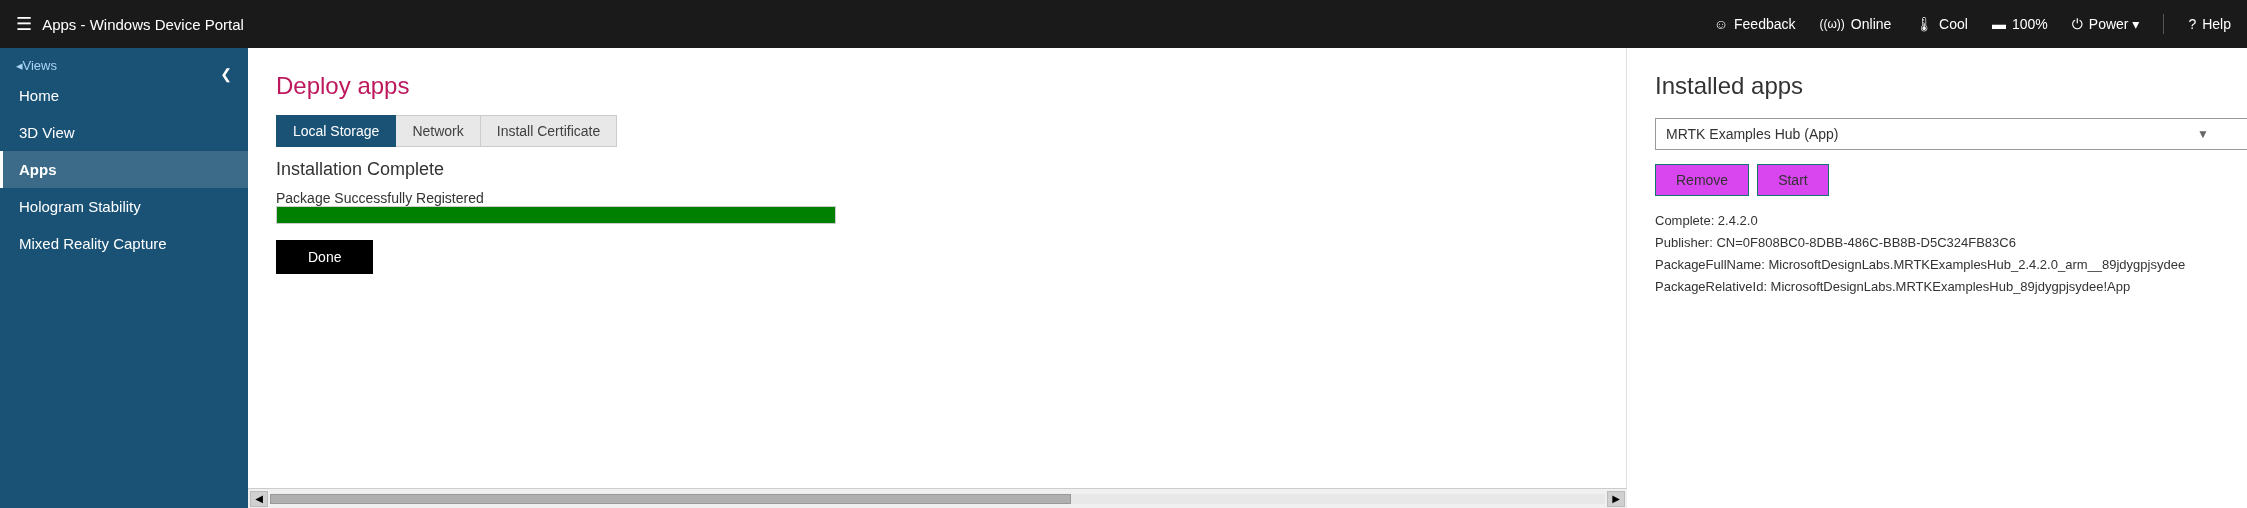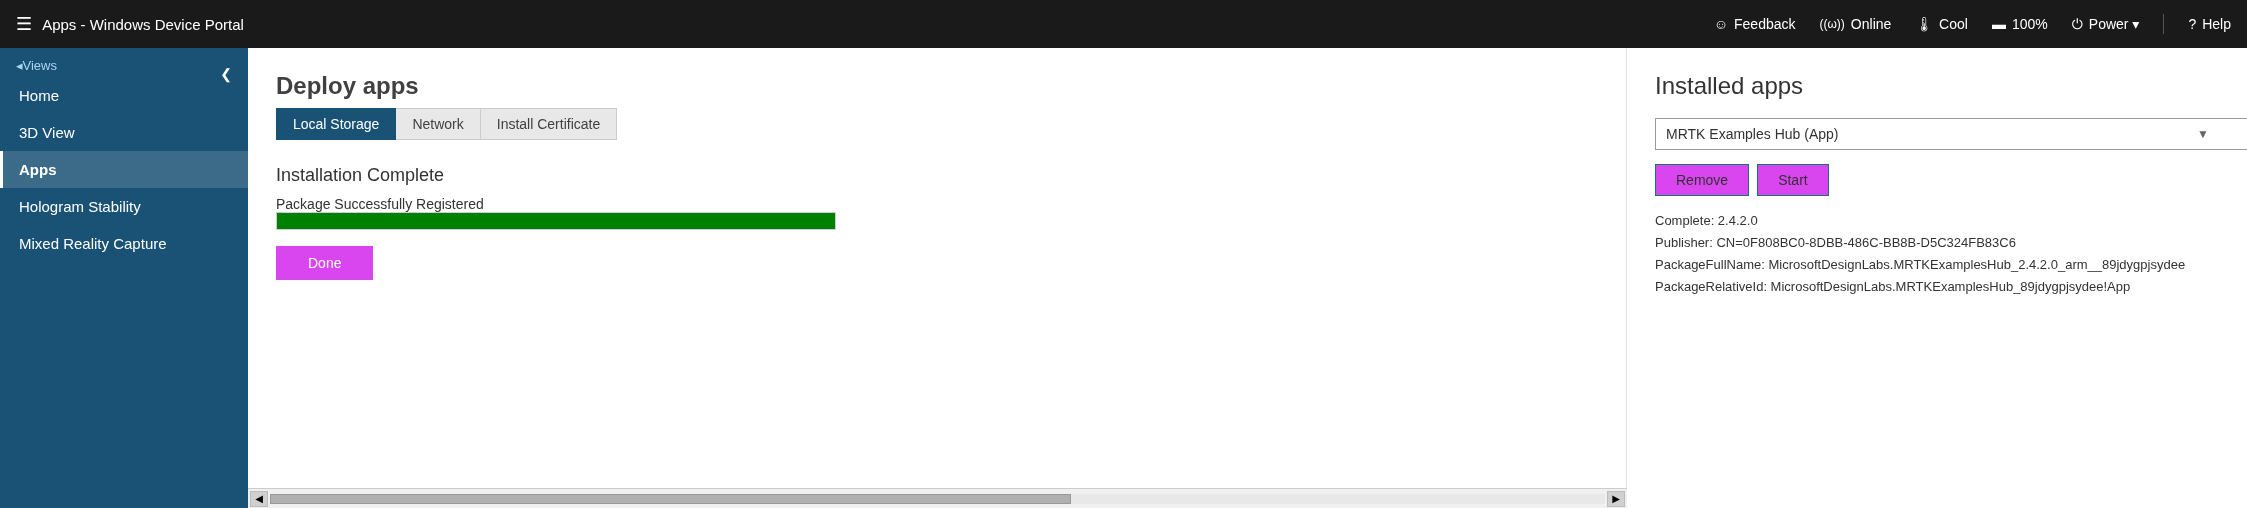--- a/index.html
+++ b/index.html
@@ -120,30 +120,30 @@
 
     
     .deploy-panel {
       flex: 1;
       padding: 24px 28px;
       border-right: 1px solid #e0e0e0;
       overflow: auto;
     }
     .panel-title {
       font-size: 24px;
-      font-weight: 700;
-      color: #404040;
-      margin-bottom: 8px;
+      font-weight: 400;
+      color: #be185d;
+      margin-bottom: 15px;
     }
 
     
     .tabs {
       display: flex;
       gap: 0;
-      margin-bottom: 25px;
+      margin-bottom: 12px;
     }
     .tab {
       padding: 7px 16px;
       border: 1px solid #ccc;
       cursor: pointer;
       font-size: 14px;
       background: #e8e8e8;
       color: #404040;
       margin-right: -1px;
     }
@@ -174,21 +174,21 @@
       border: 1px solid #ccc;
       margin-bottom: 16px;
     }
     .progress-bar {
       height: 100%;
       background: #008000;
     }
 
     
     .done-button {
-      background: #d946ef;
+      background: #000000;
       color: #fff;
       border: none;
       padding: 9px 32px;
       font-size: 14px;
       cursor: pointer;
       font-family: 'Segoe UI', Arial, sans-serif;
     }
     .scroll-left, .scroll-right {
       width: 18px;
       height: 16px;

